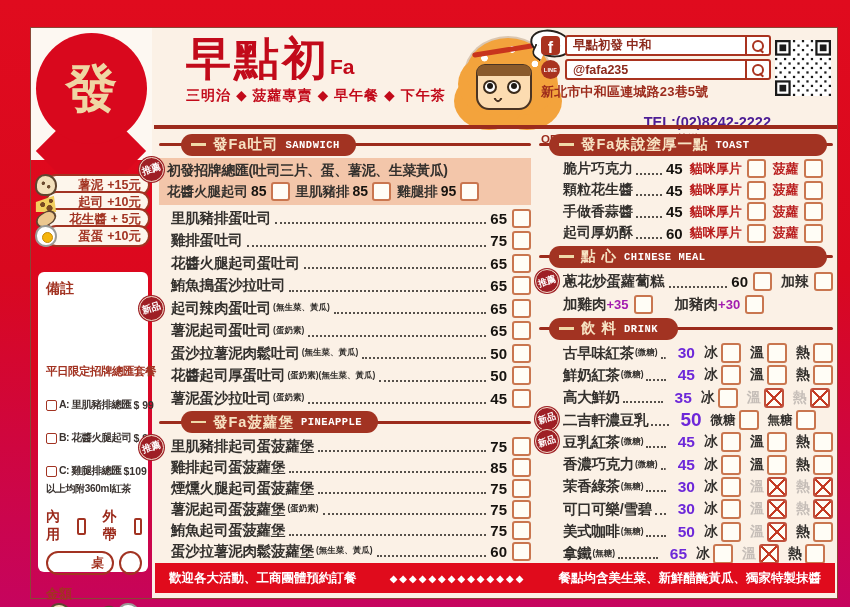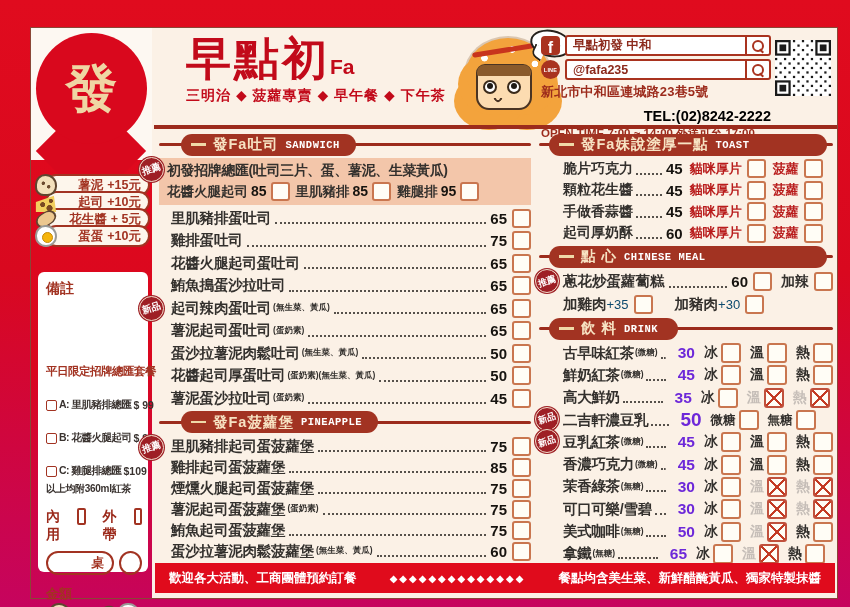--- a/index.html
+++ b/index.html
@@ -29,21 +29,21 @@
 
   .notes-box { position:absolute; left:7px; right:4px; top:244px; bottom:26px; background:#ffffff; border-radius:6px; display:flex; flex-direction:column; padding:8px 6px 8px 8px; }
   .notes-title { color:#a23322; font-weight:bold; font-size:14px; }
   .combo-wrap { margin-top:66px; }
   .combo-title { color:#a23322; font-weight:bold; font-size:11.5px; white-space:nowrap; letter-spacing:-.5px; }
   .combo-row { display:flex; align-items:center; gap:2px; margin-top:19px; white-space:nowrap; }
   .combo-cb { width:11px; height:11px; border:1.5px solid #a23322; border-radius:2px; flex:0 0 auto; background:#fff; }
   .combo-label { font-size:10.5px; font-weight:bold; color:#3a3330; letter-spacing:-.5px; }
   .combo-price { font-size:10.5px; font-weight:bold; color:#3a3330; margin-left:auto; }
   .combo-note { font-size:10px; font-weight:bold; color:#3a3330; margin-top:4px; letter-spacing:-.3px; }
-  .dine-row { display:flex; gap:17px; margin-top:12px; }
+  .dine-row { display:flex; align-items:center; gap:17px; margin-top:12px; }
   .dine-lbl { color:#9c2b1c; font-weight:bold; font-size:14px; }
   .dine-box { width:20px; height:17px; border:2px solid #a23322; border-radius:2px; background:#fff; }
   .table-row { display:flex; align-items:center; gap:5px; margin-top:7px; }
   .table-box { width:72px; height:24px; border:2px solid #a23322; border-radius:12px; display:flex; align-items:center; justify-content:flex-end; padding-right:8px; color:#a23322; font-weight:bold; font-size:13px; }
   .table-circle { width:24px; height:24px; border:2px solid #a23322; border-radius:50%; }
   .amount-lbl { color:#a23322; font-weight:bold; font-size:13px; margin-top:10px; }
   .icons-row { margin-top:auto; display:flex; align-items:center; justify-content:space-between; padding:0 2px; }
   .icons-row .food-icon { width:23px; height:23px; }
 
   
@@ -77,21 +77,21 @@
   .c-row { display:flex; align-items:center; gap:5px; margin-bottom:3px; justify-content:flex-start; }
   .soc-fb { width:19px; height:19px; background:#a9331f; border-radius:4px; color:#fff; font-weight:bold; font-size:16px; display:flex; align-items:flex-end; justify-content:center; line-height:.95; overflow:hidden; }
   .soc-line { width:19px; height:19px; background:#a9331f; border-radius:50%; color:#fff; font-weight:bold; font-size:5.5px; display:flex; align-items:center; justify-content:center; letter-spacing:.2px; }
   .search-box { flex:1; height:21px; background:#fff; border:2px solid #a9331f; border-radius:3px; display:flex; align-items:center; }
   .search-text { flex:1; padding:0 6px; color:#8c2a1c; font-weight:bold; font-size:12.5px; white-space:nowrap; }
   .search-btn { width:24px; height:100%; border-left:2px solid #a9331f; display:flex; align-items:center; justify-content:center; }
   .mag { position:relative; width:12px; height:12px; }
   .mag::before { content:""; position:absolute; left:0; top:0; width:8px; height:8px; border:2px solid #a9331f; border-radius:50%; }
   .mag::after { content:""; position:absolute; right:0; bottom:0; width:5px; height:2px; background:#a9331f; transform:rotate(45deg); }
   .c-address { color:#9c2b1c; font-weight:bold; font-size:13px; letter-spacing:.2px; white-space:nowrap; margin-top:2px; }
-  .c-tel { color:#000000; font-weight:bold; font-size:14.5px; text-align:right; margin-top:7px; }
+  .c-tel { color:#4c1d95; font-weight:bold; font-size:14.5px; text-align:right; margin-top:13px; }
   .c-open { color:#9c2b1c; font-weight:bold; font-size:11.5px; white-space:nowrap; margin-top:2px; }
 
   .qr { position:absolute; right:6px; top:12px; width:56px; height:56px; background:#fff; }
 
   .divider { position:absolute; left:123px; right:0; top:97px; height:4px; background:#9c2b1c; }
 
   
   .sec-head { display:flex; align-items:center; height:21px; margin:2px 0 3px; position:relative; }
   .sec-line { height:3px; background:#9c2b1c; border-radius:2px; }
   .sec-line.l { width:30px; } .sec-line.r { flex:1; min-width:10px; }
@@ -127,21 +127,21 @@
   .t-row { display:flex; align-items:center; height:21.5px; padding-left:24px; }
   .t-name { font-size:14px; font-weight:bold; color:#33302d; white-space:nowrap; }
   .t-dots { width:26px; margin:0 3px; border-bottom:2px dotted #55504b; height:12px; }
   .t-lbl { font-size:13px; font-weight:bold; color:#b91c1c; margin-left:7px; white-space:nowrap; }
   .t-row .price { margin-left:1px; }
 
   .ch-feat { position:relative; display:flex; align-items:center; height:23px; padding-left:24px; }
   .ch-add { display:flex; align-items:center; height:23px; padding-left:24px; gap:4px; }
   .ch-add .grp { display:flex; align-items:center; margin-right:18px; }
   .ch-name { font-size:14.5px; font-weight:bold; color:#33302d; white-space:nowrap; }
-  .ch-plus { font-size:13px; font-weight:normal; color:#0c4a6e; }
+  .ch-plus { font-size:13px; font-weight:bold; color:#a21caf; }
 
   .d-row { position:relative; display:flex; align-items:center; height:22.3px; padding-left:24px; }
   .d-name { font-size:14.5px; font-weight:bold; color:#33302d; white-space:nowrap; letter-spacing:-.3px; }
   .d-note { font-size:8.5px; font-weight:bold; color:#33302d; margin-left:1px; }
   .d-dots { flex:1; margin:0 3px; border-bottom:2px dotted #55504b; height:11px; min-width:4px; max-width:40px; }
   .d-sp { flex:1; }
   .d-price { width:26px; text-align:right; font-size:15.5px; font-weight:bold; color:#6d28d9; }
   .d-price.big { font-size:19px; width:30px; }
   .d-lbl { font-size:14px; font-weight:bold; color:#33302d; margin-left:9px; white-space:nowrap; }
   .d-lbl.gray { color:#c6beb8; }

